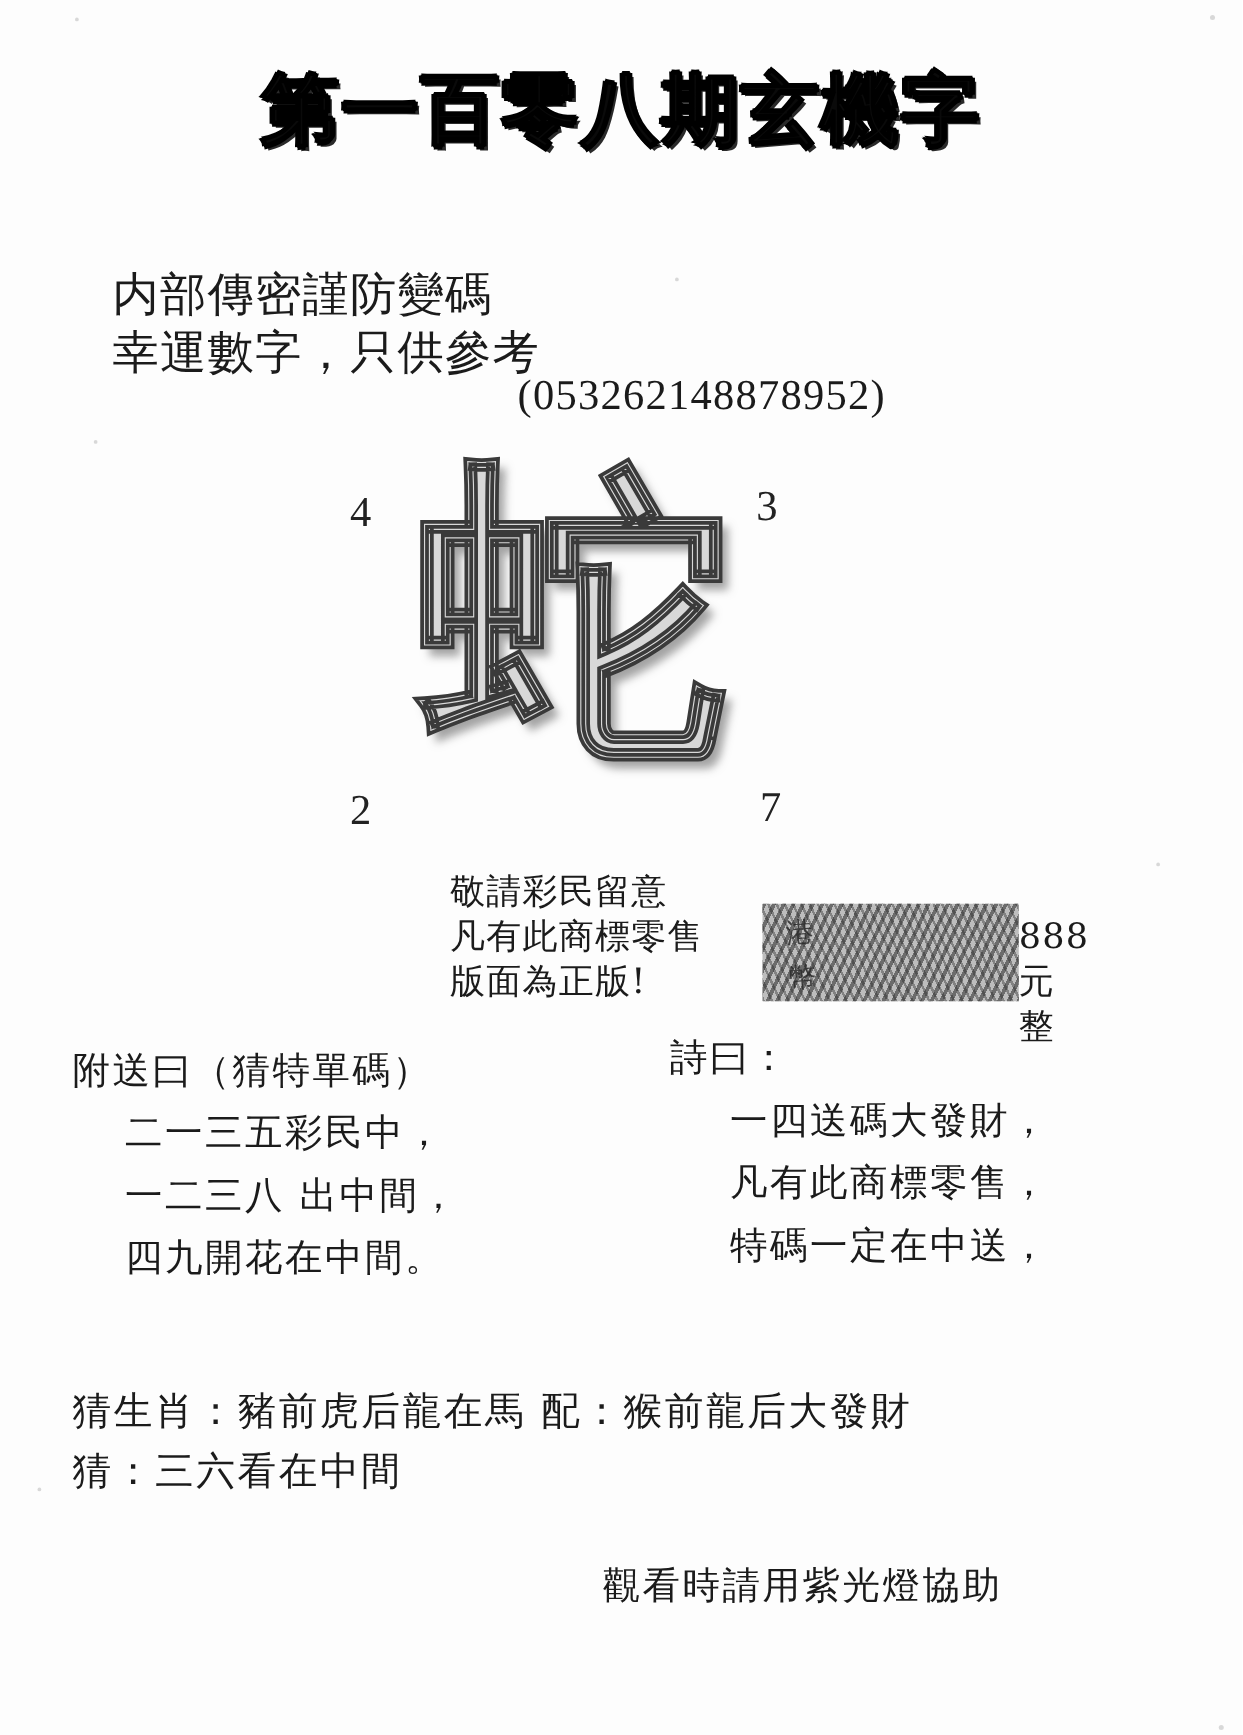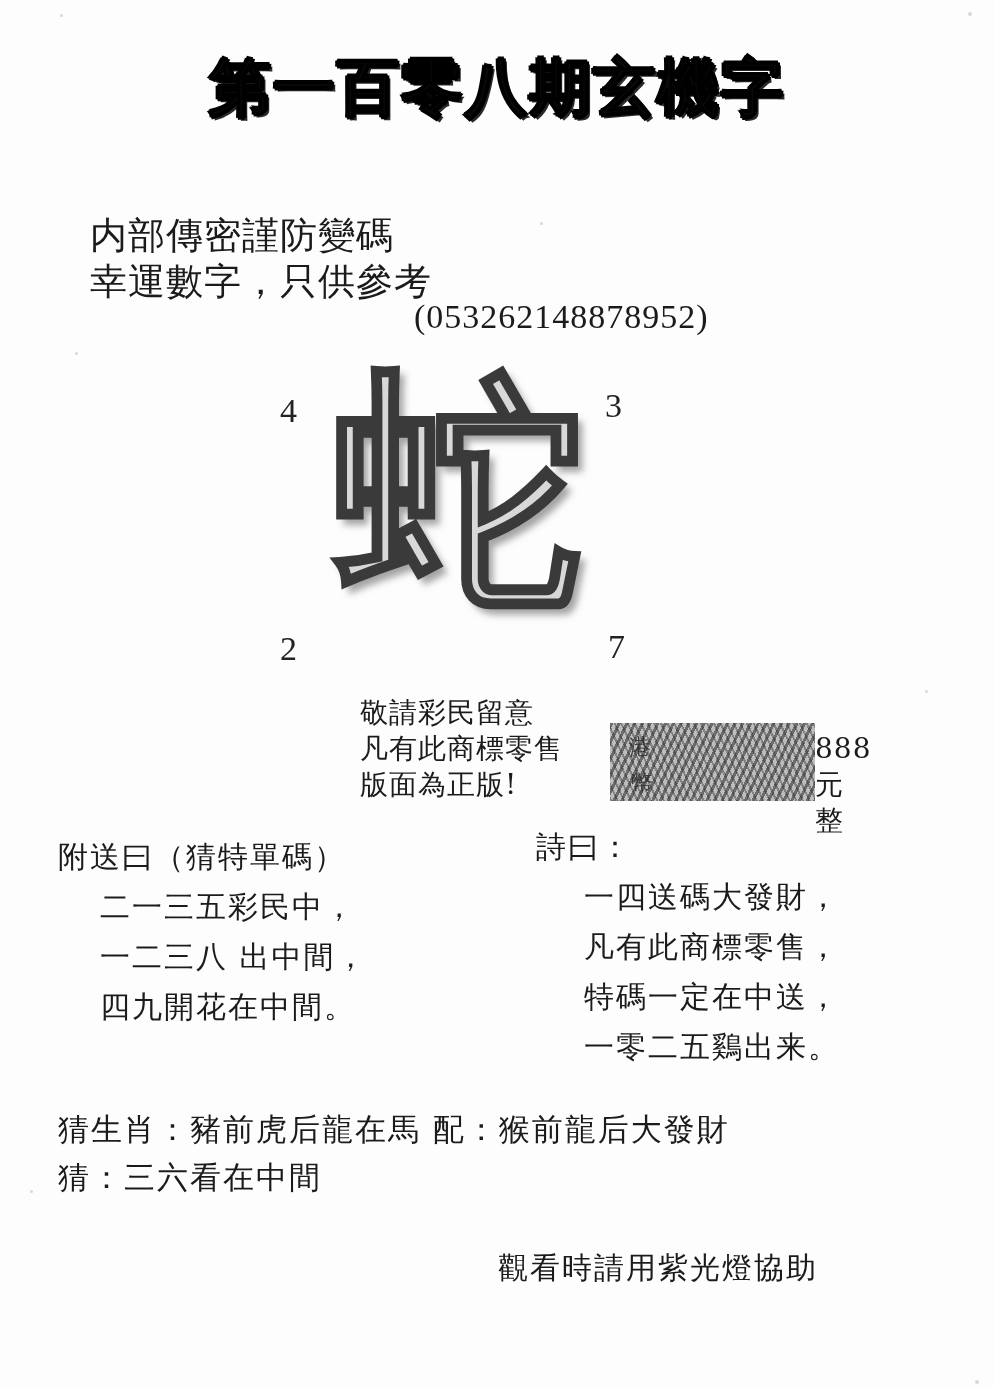--- a/index.html
+++ b/index.html
@@ -157,21 +157,21 @@
     position: absolute;
     top: 1105px;
     left: 58px;
     font-size: 31px;
     line-height: 48px;
     letter-spacing: 2px;
   }
   .footer-note {
     position: absolute;
     top: 1248px;
-    left: 498px;
+    left: 482px;
     font-size: 30px;
     letter-spacing: 2px;
   }
 </style>
 </head>
 <body>
 
 <div id="page">
 
   <div class="speckle" style="left:60px;  top:14px;  width:3px; height:3px;"></div>
@@ -215,21 +215,20 @@
     <div class="indent">二一三五彩民中，</div>
     <div class="indent">一二三八 出中間，</div>
     <div class="indent">四九開花在中間。</div>
   </div>
 
   <div class="col-right hand">
     <div>詩曰：</div>
     <div class="indent">一四送碼大發財，</div>
     <div class="indent">凡有此商標零售，</div>
     <div class="indent">特碼一定在中送，</div>
-    <div class="indent">一零二五鷄出来。</div>
   </div>
 
   <div class="zodiac hand">
     <div>猜生肖：豬前虎后龍在馬 配：猴前龍后大發財</div>
     <div>猜：三六看在中間</div>
   </div>
 
   <div class="footer-note hand">觀看時請用紫光燈協助</div>
 
 </div>

